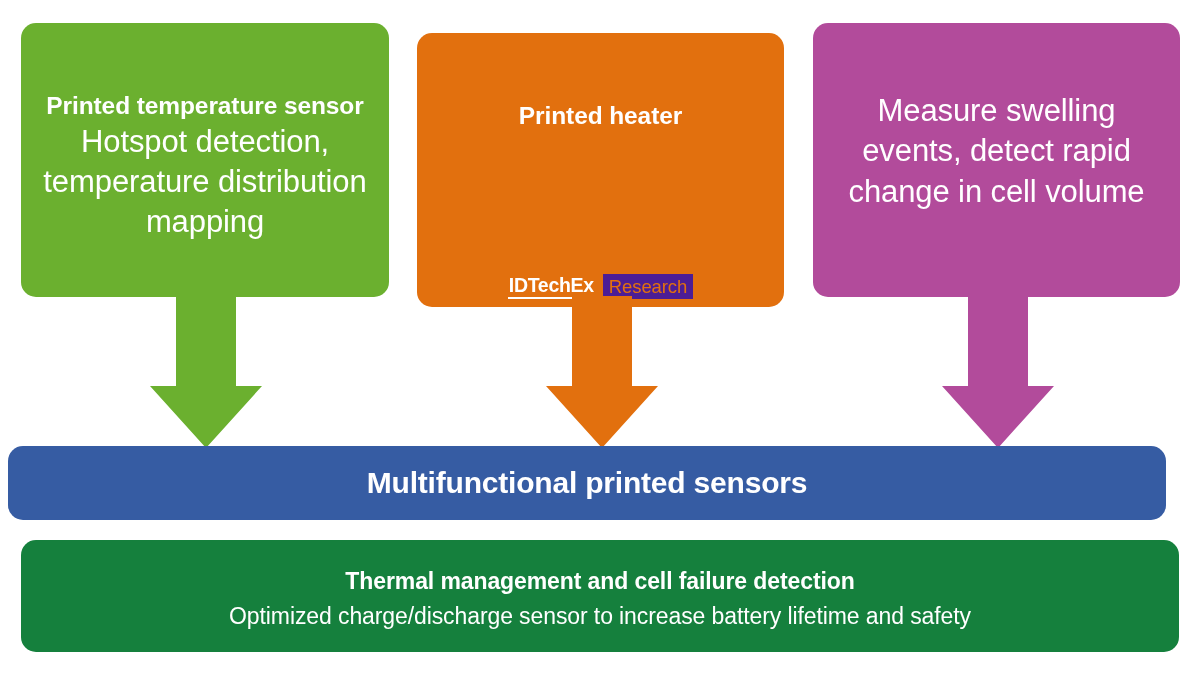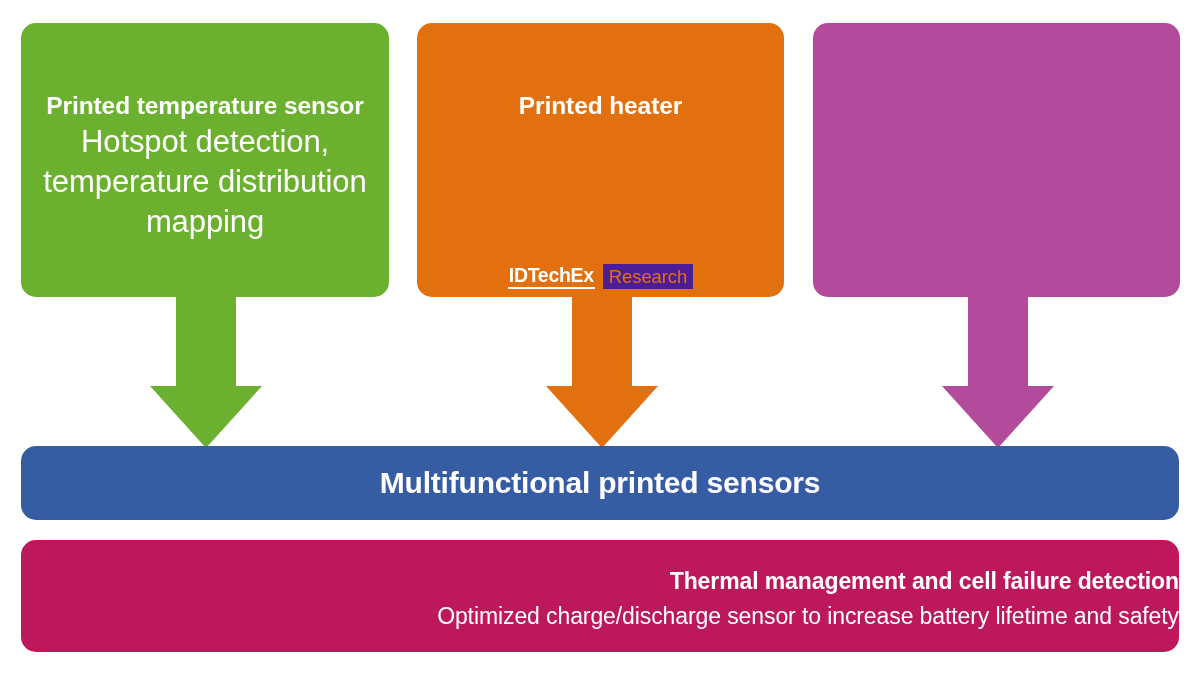--- a/index.html
+++ b/index.html
@@ -24,21 +24,21 @@
   
   .card {
     position: absolute;
     box-sizing: border-box;
     border-radius: 15px;
     color: #ffffff;
     text-align: center;
     padding: 2px 18px;
   }
   .card-green  { left: 21px;  top: 23px; width: 368px; height: 274px; background: #6BB02F; }
-  .card-orange { left: 417px; top: 23px; width: 367px; height: 274px; background: #E2700E; }
+  .card-orange { left: 417px; top: 33px; width: 367px; height: 274px; background: #E2700E; }
   .card-purple { left: 813px; top: 23px; width: 367px; height: 274px; background: #B24B9B; }
 
   .card-inner {
     position: absolute;
     left: 18px;
     right: 18px;
     top: 68px;
   }
   .card-title {
     font-size: 24.5px;
@@ -92,34 +92,33 @@
 
   
   .bar {
     position: absolute;
     box-sizing: border-box;
     border-radius: 15px;
     color: #ffffff;
     text-align: center;
   }
   .bar-blue {
-    left: 21px; top: 446px; width: 1158px; height: 74px;
+    left: 8px; top: 446px; width: 1158px; height: 74px;
     background: #365CA3;
     display: flex; align-items: center; justify-content: center;
   }
   .bar-blue-text {
     font-size: 30px;
     font-weight: bold;
     letter-spacing: -0.2px;
   }
   .bar-cyan {
     left: 21px; top: 540px; width: 1158px; height: 112px;
-    background: #be185d;
+    background: #15803d;
     padding-top: 27px;
-    text-align: right;
   }
   .bar-cyan-title {
     font-size: 23px;
     font-weight: bold;
     line-height: 1.3;
     letter-spacing: -0.1px;
   }
   .bar-cyan-sub {
     font-size: 23px;
     font-weight: normal;
@@ -145,20 +144,21 @@
       <div class="card-title">Printed heater</div>
     </div>
     <div class="logo">
       <span class="logo-word">IDTechEx</span>
       <span class="logo-badge">Research</span>
     </div>
   </div>
 
   <div class="card card-purple">
     <div class="card-inner">
+      <div class="card-desc">Measure swelling events, detect rapid change in cell volume</div>
     </div>
   </div>
 
   <div class="arrow" style="left:150px; top:296px;">
     <svg width="112" height="152" viewBox="0 0 112 152" aria-hidden="true">
       <polygon points="26,0 86,0 86,90 112,90 56,152 0,90 26,90" fill="#6BB02F"></polygon>
     </svg>
   </div>
 
   <div class="arrow" style="left:546px; top:296px;">

